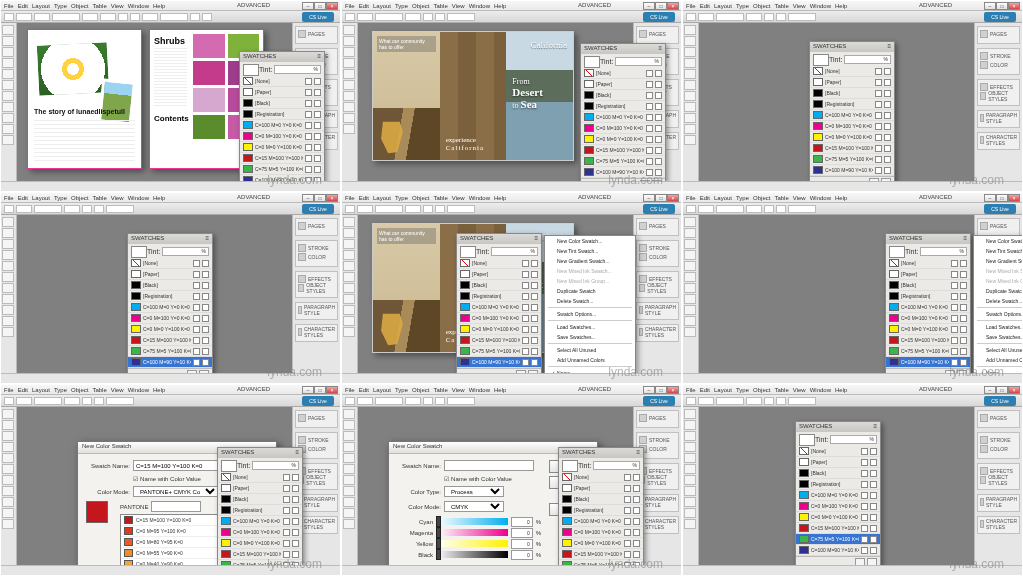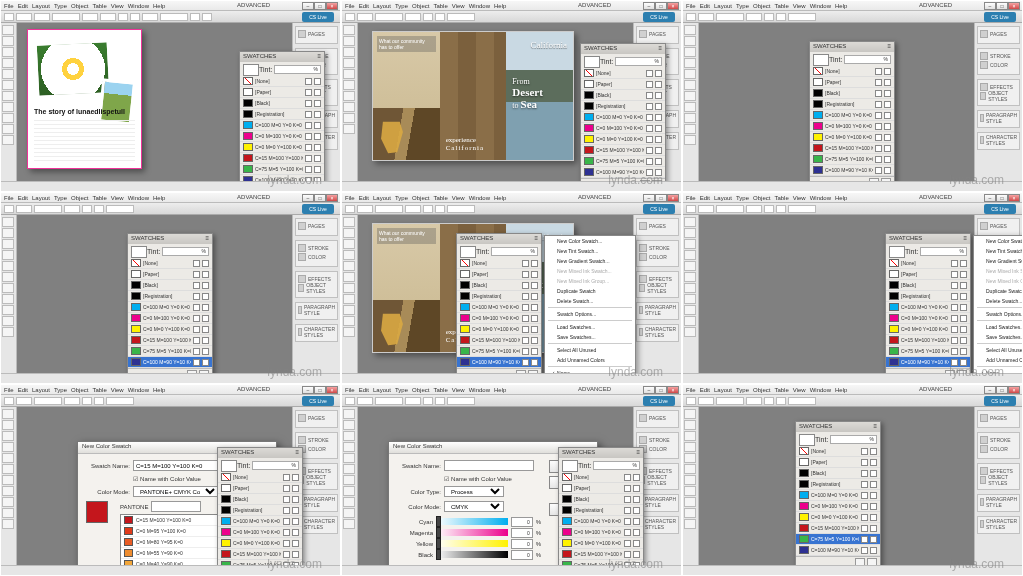--- a/index.html
+++ b/index.html
@@ -283,20 +283,35 @@
       <div></div>
       <div></div>
       <div></div>
     </div>
     <div class="canvas">
       <div class="doc mag-left">
         <div class="daisy"></div>
         <div class="kids"></div>
         <div class="story-title">The story of lunaedlispetull</div>
         <div class="story-text"></div>
+      </div>
+      <div class="doc mag-right">
+        <div class="shrubs-title">Shrubs</div>
+        <div class="shrubs-text"></div>
+        <div class="thumb-col">
+          <div style="background:#d46ab0"></div>
+          <div style="background:#7fb23a"></div>
+          <div style="background:#c33b8a"></div>
+          <div style="background:#9e3d8c"></div>
+          <div style="background:#d7a8cf"></div>
+          <div style="background:#b74a9a"></div>
+          <div style="background:#5a8c2e"></div>
+          <div style="background:#c65aa6"></div>
+        </div>
+        <div class="contents-title">Contents</div>
       </div>
 
       <div class="swatches" style="left:222px; top:28px;">
         <div class="titlebar">
             <span>SWATCHES</span>
             <span>≡</span>
           </div>
         <div class="toprow">
           <div class="ftbox"></div>
           <span>Tint:</span>

